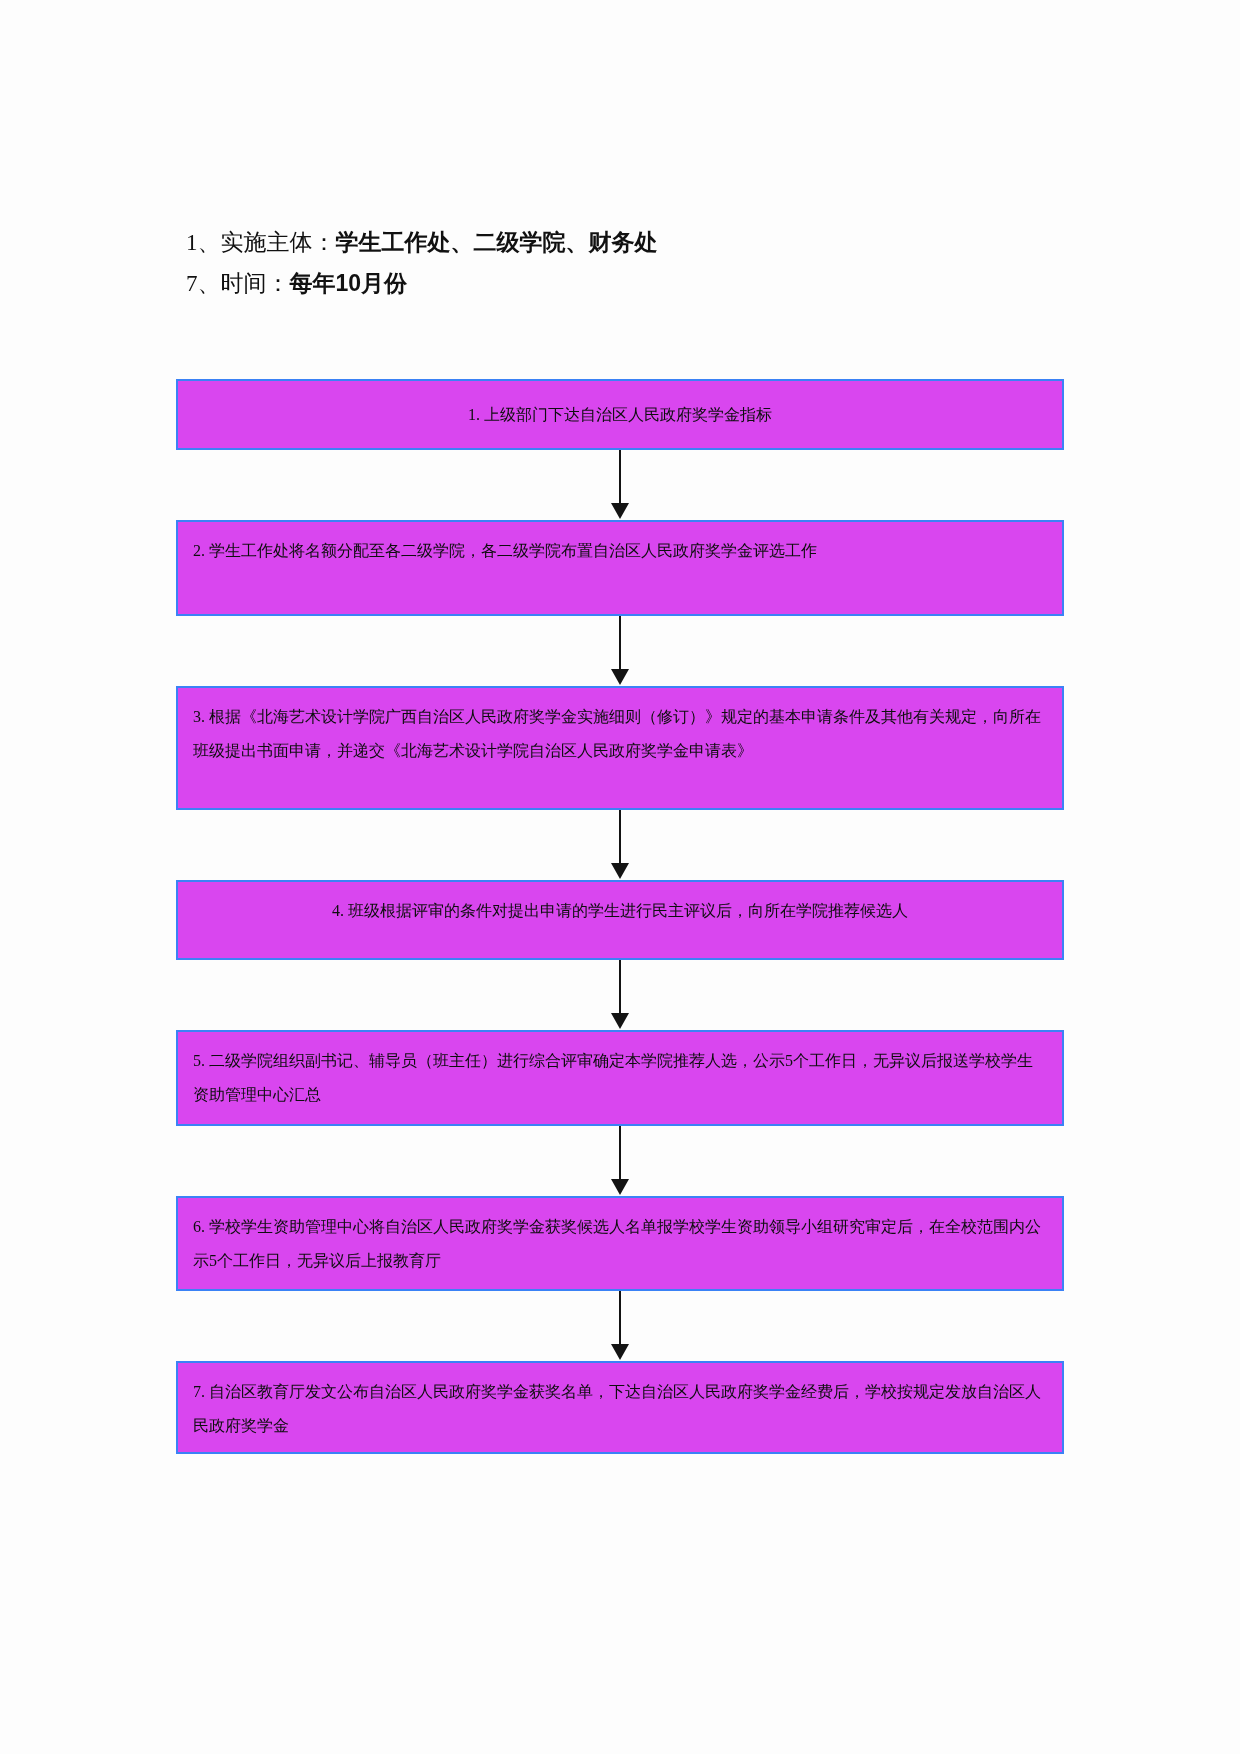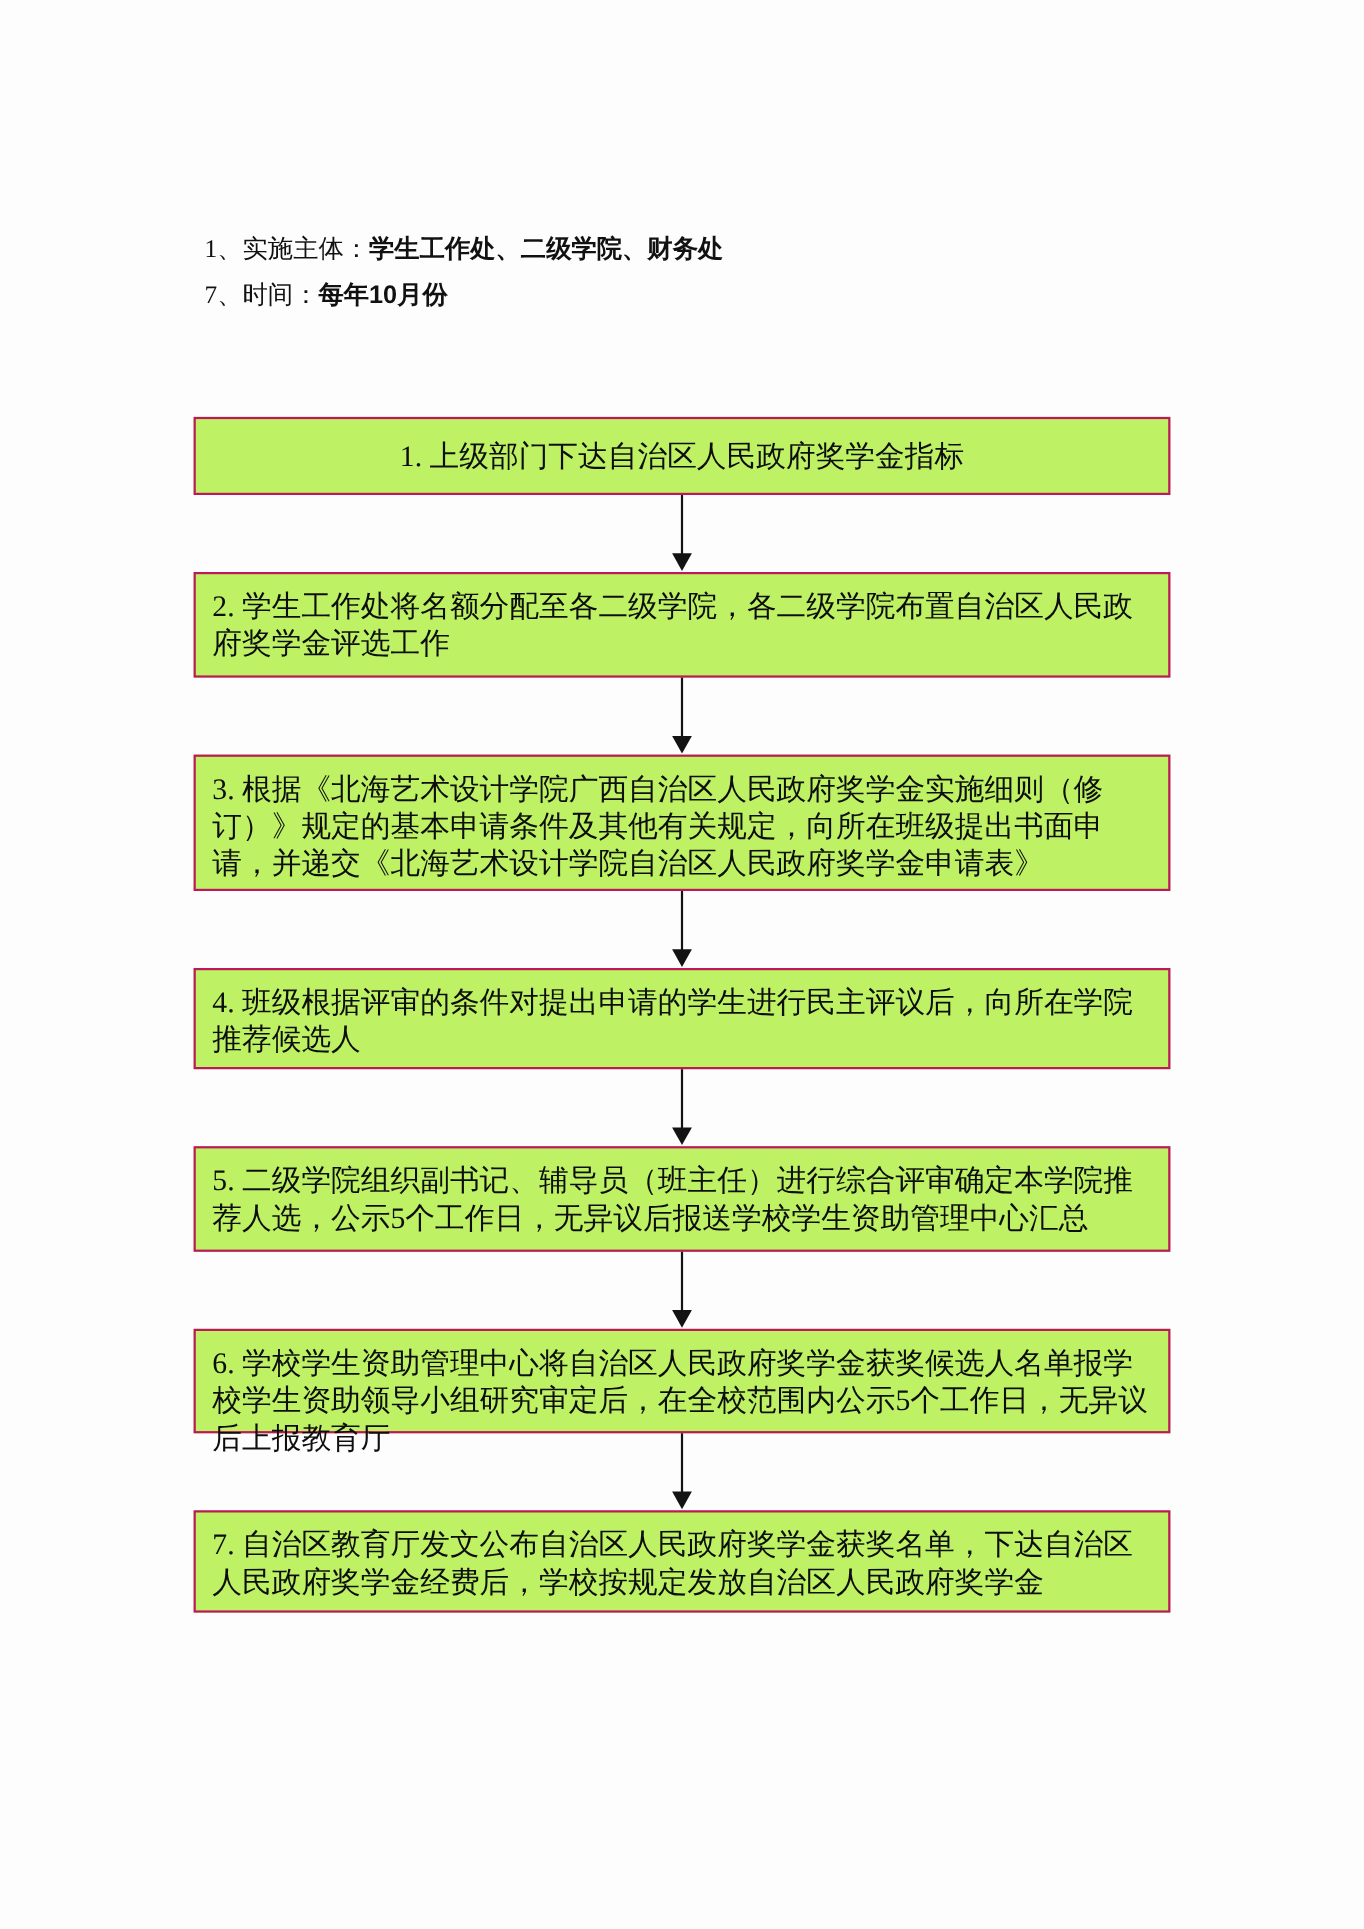--- a/index.html
+++ b/index.html
@@ -28,21 +28,21 @@
     letter-spacing: 1px;
     color: #0c0c0c;
     white-space: nowrap;
   }
   .doc-title .title-prefix {
     font-weight: 700;
   }
   
   .meta-list {
     position: absolute;
-    top: 206px;
+    top: 222px;
     left: 186px;
     font-size: 23px;
     line-height: 40px;
     color: #111;
   }
   .meta-item { white-space: nowrap; }
   .meta-label {
     font-family: "Liberation Serif", "DejaVu Serif", serif;
     font-weight: 400;
   }
@@ -53,40 +53,40 @@
   
   .flowchart {
     position: absolute;
     top: 379px;
     left: 176px;
     width: 888px;
   }
   .flow-box {
     box-sizing: border-box;
     width: 100%;
-    border: 2px solid #be185d;
-    background: #bef264;
+    border: 2px solid #3b82f6;
+    background: #d946ef;
     font-family: "Liberation Serif", "DejaVu Serif", serif;
-    font-size: 27px;
+    font-size: 16px;
     line-height: 34px;
     color: #0e0e0e;
     padding: 12px 15px;
     text-align: left;
   }
   .flow-box.centered {
     display: flex;
     align-items: center;
     justify-content: center;
     text-align: center;
     padding: 0 15px;
   }
   .step-1 { height: 71px; }
   .step-2 { height: 96px; }
   .step-3 { height: 124px; }
-  .step-4 { height: 92px; }
+  .step-4 { height: 80px; text-align: center; }
   .step-5 { height: 96px; }
   .step-6 { height: 95px; }
   .step-7 { height: 93px; }
   
   .flow-arrow {
     position: relative;
     width: 100%;
     height: 70px;
   }
   .flow-arrow .shaft {

